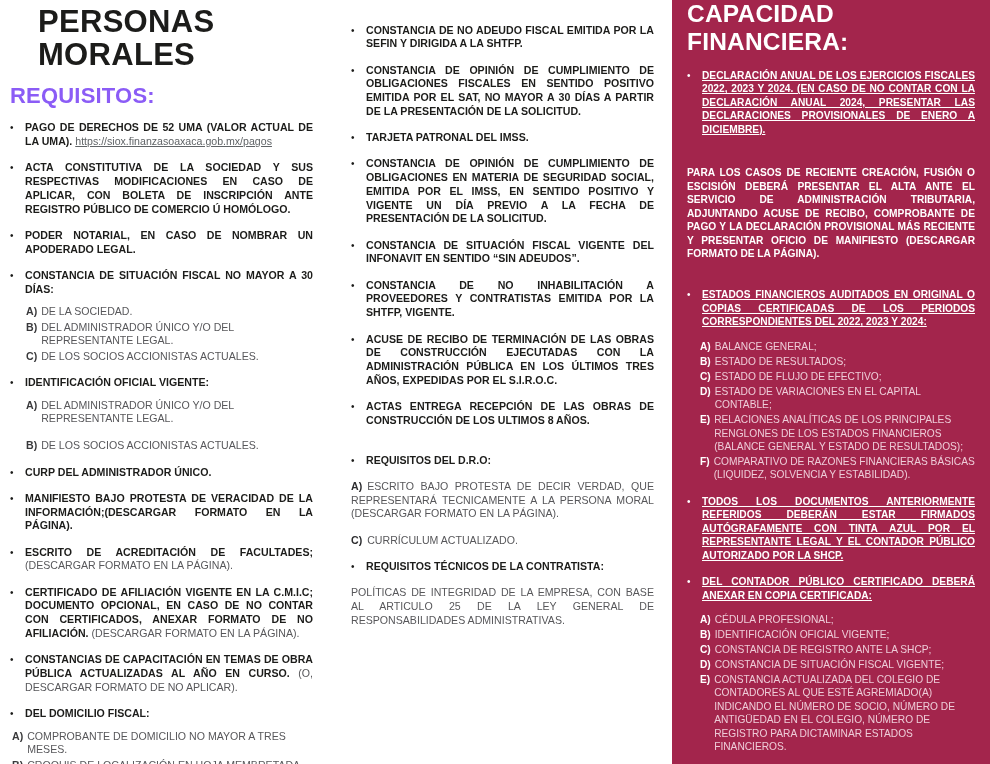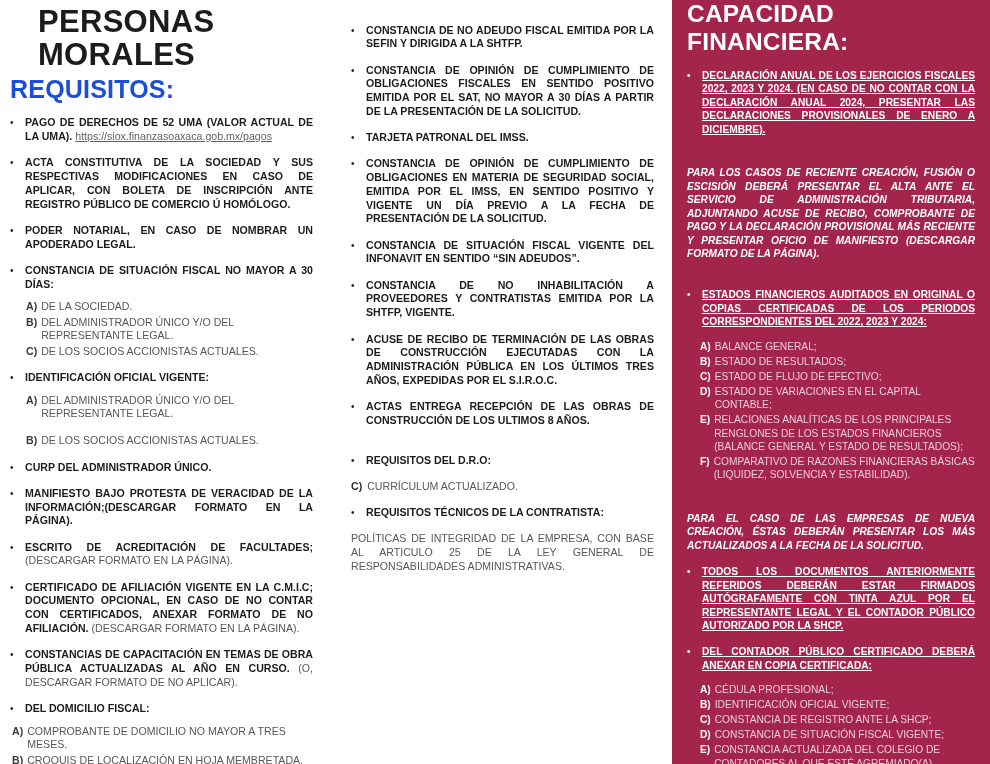--- a/index.html
+++ b/index.html
@@ -5,21 +5,21 @@
   html,body{margin:0;padding:0;}
   body{font-family:"Liberation Sans", sans-serif;}
   .page{position:relative;width:990px;height:764px;background:#ffffff;display:flex;overflow:hidden;}
   .col{box-sizing:border-box;overflow:hidden;height:764px;}
   .col1{width:330px;padding:6px 17px 0 10px;}
   .col2{width:342px;padding:11px 18px 0 21px;}
   .col3{width:318px;background:#A3254C;padding:0 15px 0 15px;}
 
   
   .pm-title{font-size:31px;font-weight:bold;line-height:1.06;color:#1c1c1a;padding-left:28px;letter-spacing:.3px;}
-  .req-heading{font-size:25px;font-weight:bold;color:#1d4ed8;margin-top:3px;letter-spacing:.2px;}
+  .req-heading{font-size:22px;font-weight:bold;color:#8b5cf6;margin-top:11px;letter-spacing:.2px;}
 
   
   .list{font-size:10.6px;line-height:1.3;color:#1c1c1a;}
   .b-item{display:flex;margin-top:12.5px;}
   .b-item.gap{margin-top:26px;}
   .b-marker{flex:none;width:15px;font-size:10px;}
   .b-text{flex:1;text-align:justify;}
   .b-bold{font-weight:bold;color:#1c1c1a;}
   .b-rest{font-weight:normal;color:#57575a;}
   .doc-link{color:#5f6366;text-decoration:underline;font-weight:normal;cursor:pointer;}
@@ -36,21 +36,21 @@
   .para{margin-top:12.5px;text-align:justify;color:#57575a;}
   .para.gap{margin-top:26px;}
 
   
   .cf-title{font-size:24.5px;font-weight:bold;color:#ffffff;letter-spacing:.2px;margin-bottom:4px;}
   .col3 .list{font-size:10.2px;line-height:1.32;color:#ffffff;}
   .col3 .b-item{margin-top:13px;}
   .col3 .b-item.gap{margin-top:28px;}
   .col3 .b-marker{color:#ffffff;}
   .col3 .b-bold{color:#ffffff;text-decoration:underline;}
-  .col3 .para{color:#ffffff;font-weight:bold;font-style:italic;}
+  .col3 .para{color:#ffffff;font-weight:bold;}
   .col3 .para.gap{margin-top:30px;}
   .col3 .subs{color:#eeccd8;padding-left:13px;margin-top:11px;}
   .col3 .sub-l{color:#ffffff;}
 </style>
 </head>
 <body>
 
 <div class="page">
 
   <div class="col col1">
@@ -176,20 +176,21 @@
           <span class="b-text"><span class="b-bold">ACUSE DE RECIBO DE TERMINACIÓN DE LAS OBRAS DE CONSTRUCCIÓN EJECUTADAS CON LA ADMINISTRACIÓN PÚBLICA EN LOS ÚLTIMOS TRES AÑOS, EXPEDIDAS POR EL S.I.R.O.C.</span></span>
         </div>
         <div class="b-item">
           <span class="b-marker">•</span>
           <span class="b-text"><span class="b-bold">ACTAS ENTREGA RECEPCIÓN DE LAS OBRAS DE CONSTRUCCIÓN DE LOS ULTIMOS 8 AÑOS.</span></span>
         </div>
         <div class="b-item gap">
           <span class="b-marker">•</span>
           <span class="b-text"><span class="b-bold">REQUISITOS DEL D.R.O:</span></span>
         </div>
+        <div class="lpara"><span class="lp-l">A)</span><span class="lp-t">ESCRITO BAJO PROTESTA DE DECIR VERDAD, QUE REPRESENTARÁ TECNICAMENTE A LA PERSONA MORAL (DESCARGAR FORMATO EN LA PÁGINA).</span></div>
         <div class="lpara"><span class="lp-l">C)</span><span class="lp-t">CURRÍCULUM ACTUALIZADO.</span></div>
         <div class="b-item">
           <span class="b-marker">•</span>
           <span class="b-text"><span class="b-bold">REQUISITOS TÉCNICOS DE LA CONTRATISTA:</span></span>
         </div>
         <div class="para">POLÍTICAS DE INTEGRIDAD DE LA EMPRESA, CON BASE AL ARTICULO 25 DE LA LEY GENERAL DE RESPONSABILIDADES ADMINISTRATIVAS.</div>
       </div>
   </div>
 
   <div class="col col3">
@@ -223,21 +224,20 @@
           </div>
           <div class="sub-row">
             <span class="sub-l">E)</span>
             <span class="sub-t">RELACIONES ANALÍTICAS DE LOS PRINCIPALES RENGLONES DE LOS ESTADOS FINANCIEROS (BALANCE GENERAL Y ESTADO DE RESULTADOS);</span>
           </div>
           <div class="sub-row">
             <span class="sub-l">F)</span>
             <span class="sub-t">COMPARATIVO DE RAZONES FINANCIERAS BÁSICAS (LIQUIDEZ, SOLVENCIA Y ESTABILIDAD).</span>
           </div>
         </div>
-        <div class="para gap">PARA EL CASO DE LAS EMPRESAS DE NUEVA CREACIÓN, ÉSTAS DEBERÁN PRESENTAR LOS MÁS ACTUALIZADOS A LA FECHA DE LA SOLICITUD.</div>
         <div class="b-item">
           <span class="b-marker">•</span>
           <span class="b-text"><span class="b-bold">TODOS LOS DOCUMENTOS ANTERIORMENTE REFERIDOS DEBERÁN ESTAR FIRMADOS AUTÓGRAFAMENTE CON TINTA AZUL POR EL REPRESENTANTE LEGAL Y EL CONTADOR PÚBLICO AUTORIZADO POR LA SHCP.</span></span>
         </div>
         <div class="b-item">
           <span class="b-marker">•</span>
           <span class="b-text"><span class="b-bold">DEL CONTADOR PÚBLICO CERTIFICADO DEBERÁ ANEXAR EN COPIA CERTIFICADA:</span></span>
         </div>
         <div class="subs">
           <div class="sub-row">

